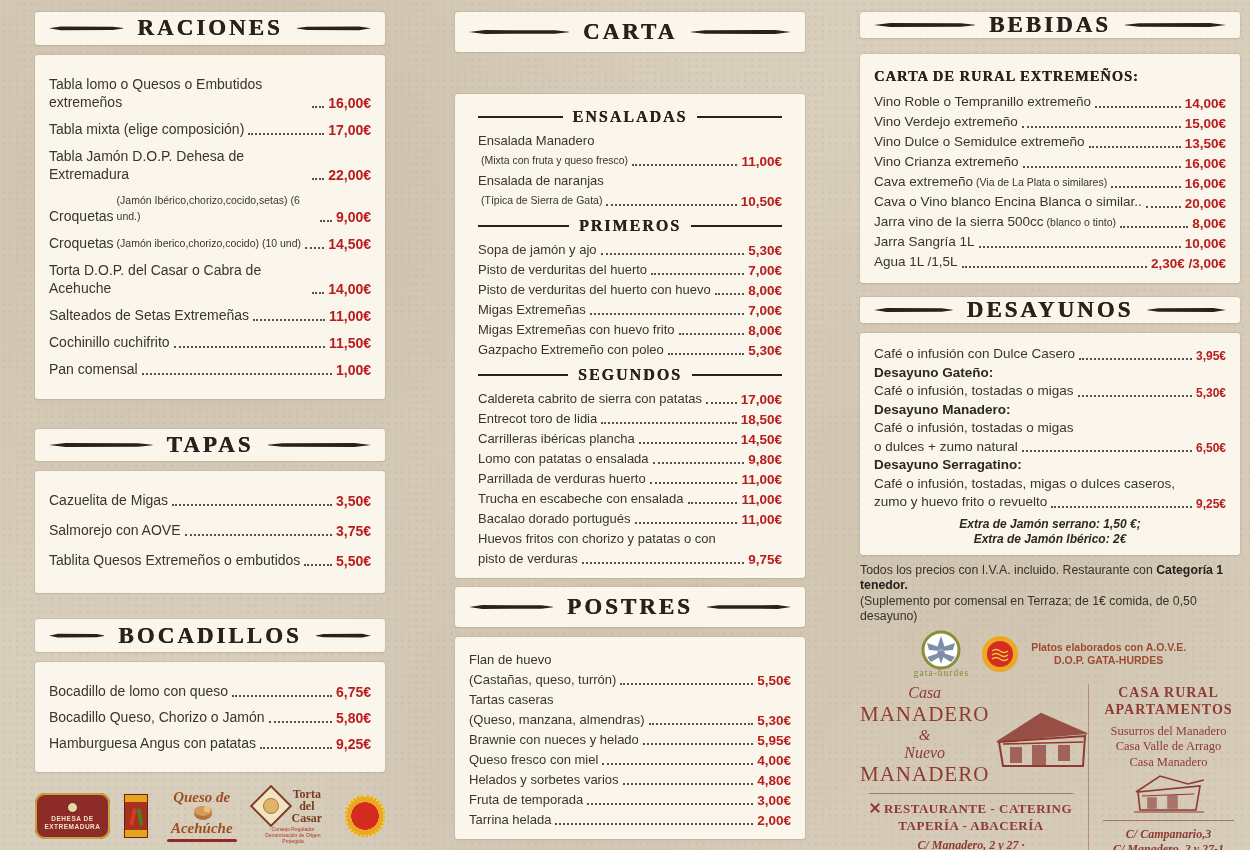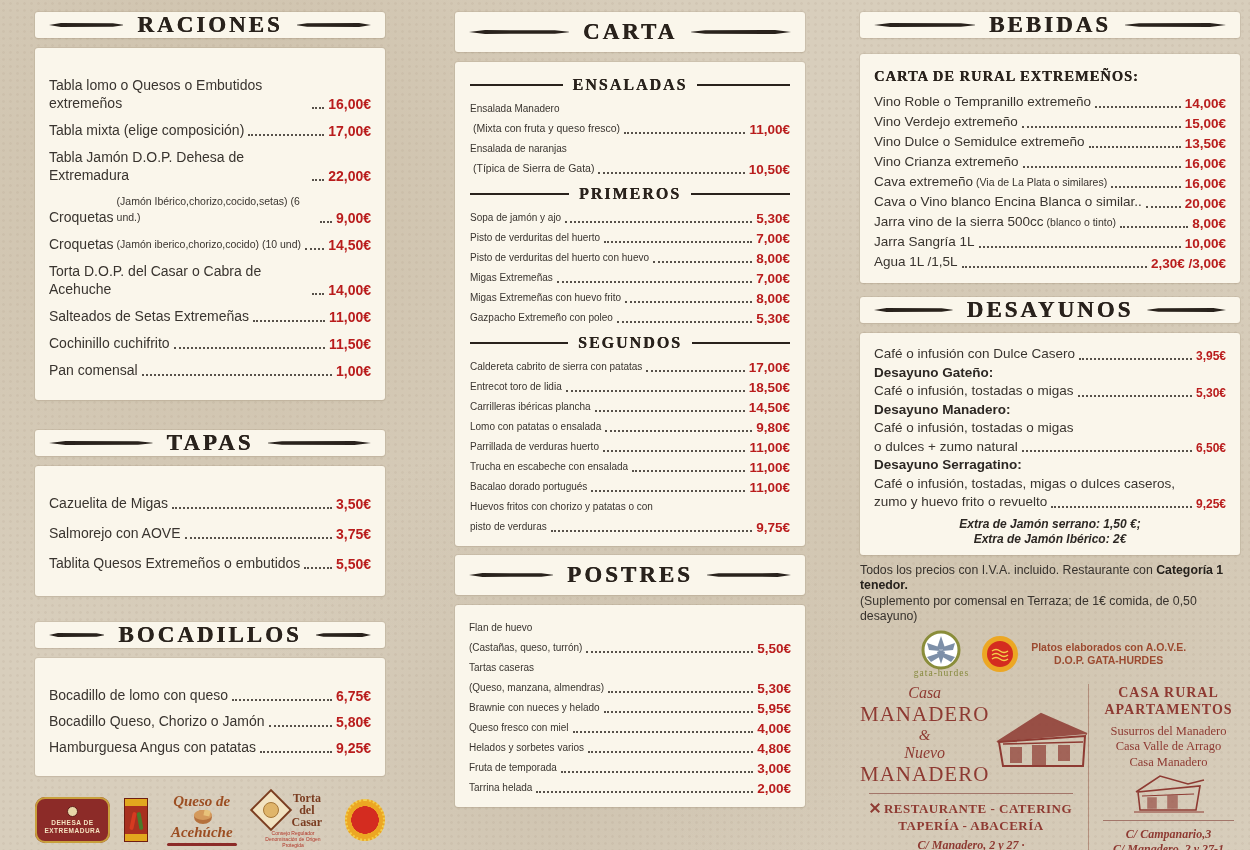--- a/index.html
+++ b/index.html
@@ -46,31 +46,31 @@
   .mi-text { font-size:14px; line-height:18px; }
   .mi-small { font-size:10.5px; line-height:16px; padding:0 0 1px 3px; }
   .dots { flex:1; min-width:12px; border-bottom:2px dotted #57514a; margin:0 4px 3px; }
   .mi-price { font-weight:700; font-size:14px; white-space:nowrap; color:#b91c1c; }
   .mi.bold .mi-text { font-weight:700; color:#2c2723; }
 
   .rows-rac .mi { margin-bottom:9px; }
   .rows-tapas .mi { margin-bottom:12px; }
   .rows-boc .mi { margin-bottom:8px; }
   .rows-mid .mi { margin-bottom:3px; }
-  .rows-mid .mi-text { font-size:10px; line-height:17px; }
+  .rows-mid .mi-text { font-size:13px; line-height:17px; }
   .rows-mid .mi-price { font-size:13.5px; }
   .rows-vinos .mi { margin-bottom:2px; }
   .rows-vinos .mi-text { font-size:13.5px; line-height:18px; }
   .rows-vinos .mi-price { font-size:13.5px; }
   .rows-des .mi { margin-bottom:1px; }
   .rows-des .mi-text { font-size:13.5px; line-height:17.5px; }
   .rows-des .mi-price { font-size:12px; }
 
-  .items-card { padding:28px 14px 12px; }
-  .big-card { padding:12px 15px 8px; }
+  .items-card { padding:20px 14px 12px; }
+  .big-card { padding:12px 23px 8px;margin-top:32px; }
   .sect { margin-top:8px; }
 
   .vinos-heading {
     font-family:"Liberation Serif", serif; font-weight:700; font-size:14.5px;
     letter-spacing:1px; color:#29221c; margin-bottom:8px; text-shadow:0.3px 0 #29221c;
   }
   .extras { margin-top:6px; text-align:center; }
   .extras div { font-size:12px; font-weight:700; font-style:italic; color:#2c2723; line-height:15px; }
 
   .notes { margin-top:8px; font-size:12.3px; line-height:15.5px; color:#37322d; }

